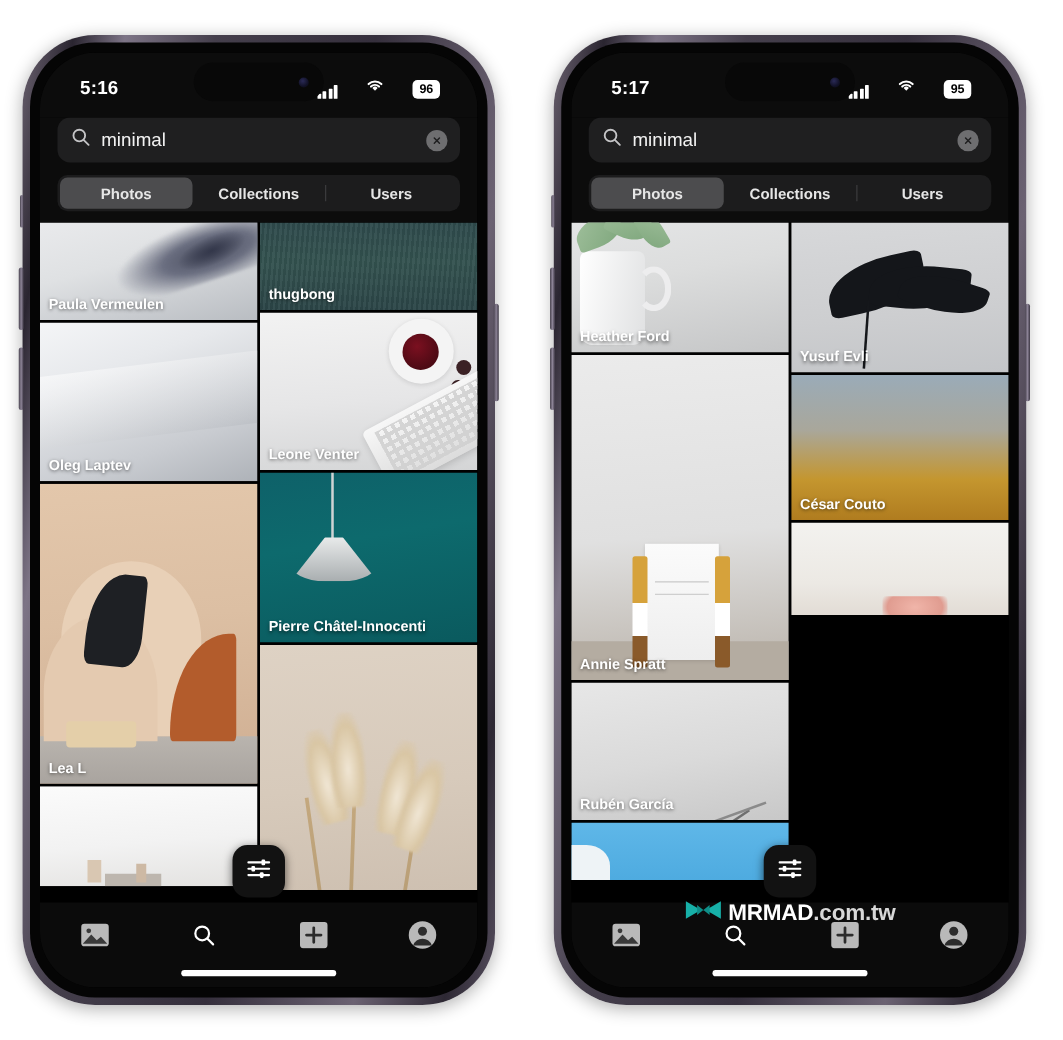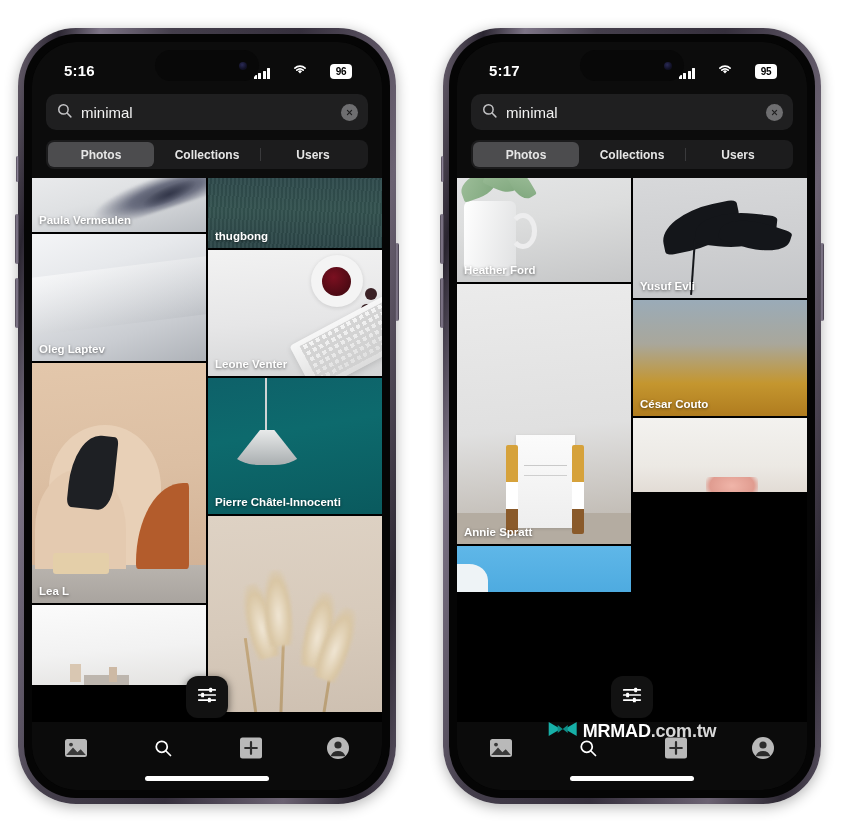--- a/index.html
+++ b/index.html
@@ -403,21 +403,21 @@
     </div>
     <div class="seg ">
       <span>Users</span>
     </div>
             </div>
         </div>
 
         <div class="grid">
           <div class="col">
 
-    <div class="tile" style="height:54px">
+    <div class="tile" style="height:78px">
       <div class="art a-mountain">
                   <div class="peak"></div>
                   <div class="peak2"></div>
                 </div>
       <span class="credit">Paula Vermeulen</span>
     </div>
     <div class="tile" style="height:127px">
       <div class="art a-wall">
                   <div class="edge"></div>
                 </div>
@@ -597,20 +597,27 @@
     </div>
     <div class="tile" style="height:260px">
       <div class="art a-bottles">
                   <div class="floor"></div>
                   <div class="card"></div>
                   <div class="bt bt1"></div>
                   <div class="bt bt2"></div>
                 </div>
       <span class="credit">Annie Spratt</span>
     </div>
+    <div class="tile" style="height:110px">
+      <div class="art a-grey-line">
+                  <div class="ln"></div>
+                  <div class="ln2"></div>
+                </div>
+      <span class="credit">Rubén García</span>
+    </div>
     <div class="tile" style="height:46px">
       <div class="art a-blue">
                   <div class="wh"></div>
                 </div>
 
     </div>
           </div>
           <div class="col">
 
     <div class="tile" style="height:120px">

